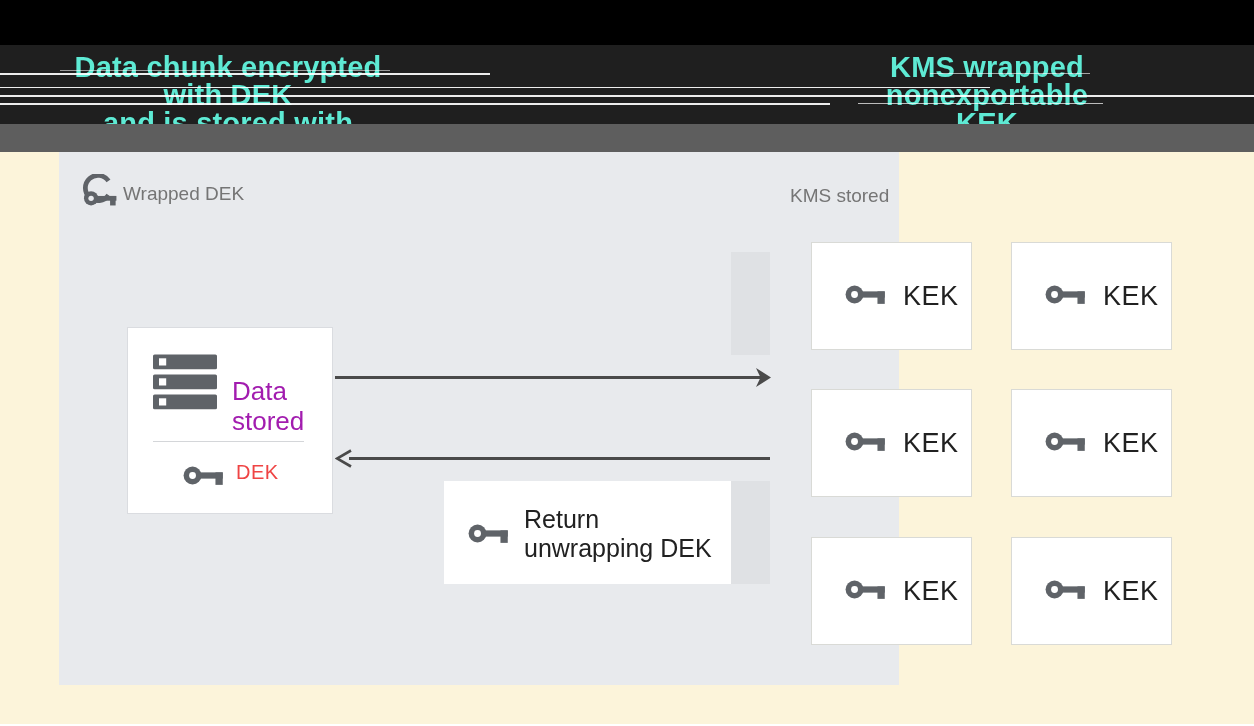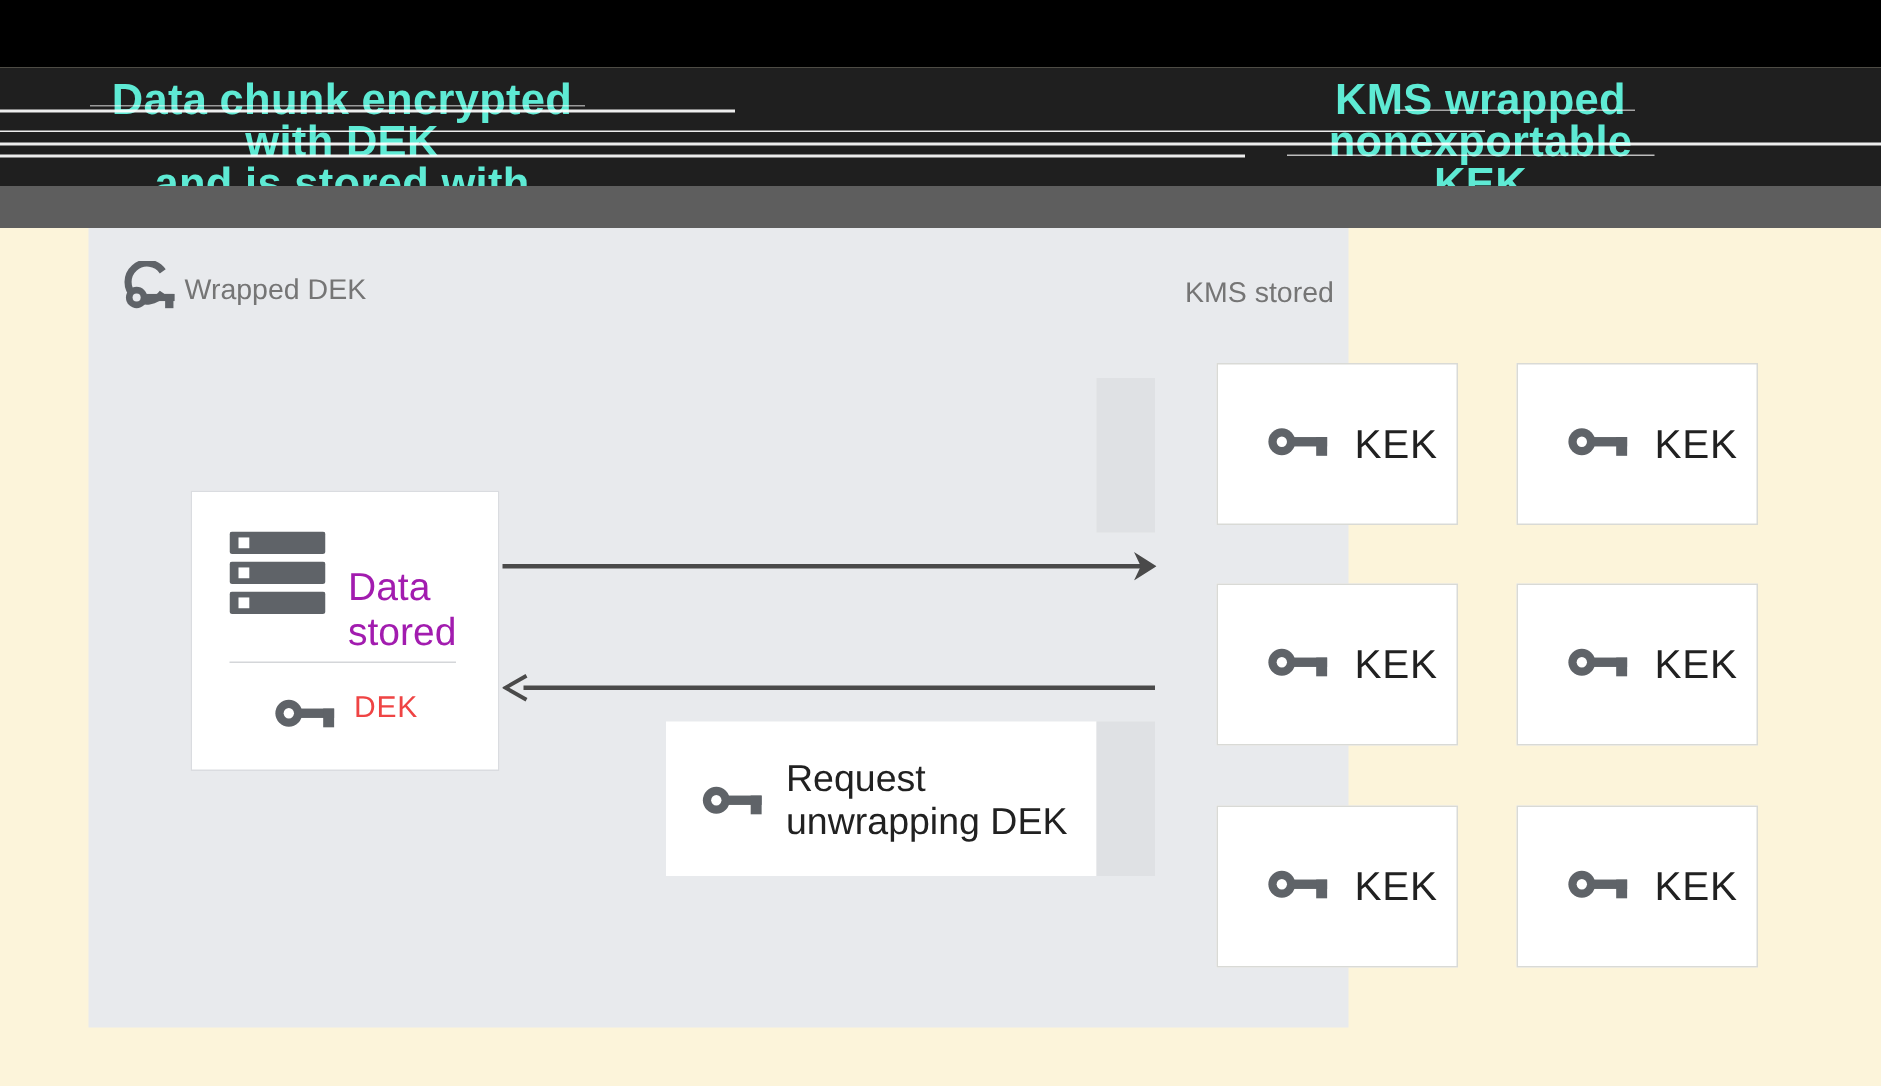--- a/index.html
+++ b/index.html
@@ -143,21 +143,21 @@
     <div class="white-box msg-box return-box">
       <span class="msg-icon">
         <svg width="42" height="25" viewBox="0 0 40 24">
           <circle cx="9" cy="12" r="8.6" fill="#5f6368"></circle>
           <circle cx="9" cy="12" r="3.3" fill="#fff"></circle>
           <rect x="16" y="9" width="22" height="6" fill="#5f6368"></rect>
           <rect x="31" y="9" width="7" height="12" fill="#5f6368"></rect>
         </svg>
       </span>
       <div class="msg-label">
-        <div>Request</div>
+        <div>Return</div>
         <div>unwrapping DEK</div>
       </div>
     </div>
     <div class="msg-ext return-ext"></div>
 
     <div class="arrow-line req-arrow-line"></div>
     <span class="req-arrow-head">
       <svg width="15" height="19" viewBox="0 0 15 19">
         <path d="M0 0 L15 9.5 L0 19 L4.5 9.5 Z" fill="#4a4a4a"></path>
       </svg>

